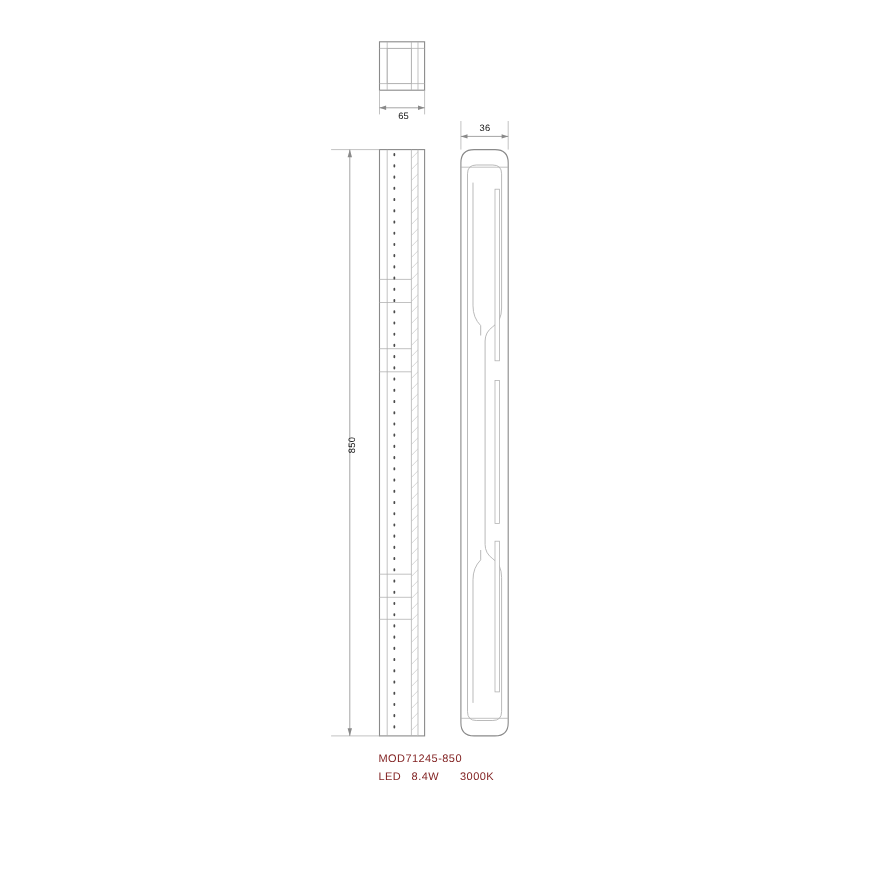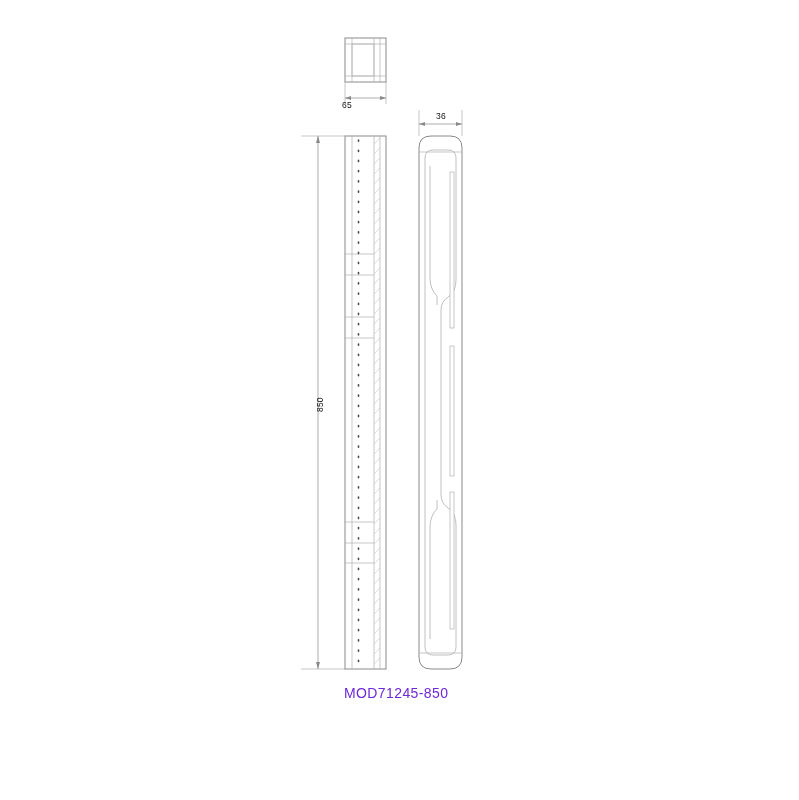--- a/index.html
+++ b/index.html
@@ -23,24 +23,24 @@
     height: 800px;
   }
   .spec-block {
     position: absolute;
     left: 344px;
     top: 683px;
     width: 330px;
     line-height: 1.55;
   }
   .spec-line {
-    font-size: 14px;
+    font-size: 10px;
     letter-spacing: 0.4px;
     white-space: pre;
-    color: #6d28d9;
+    color: #7f1d1d;
   }
   .dim-label {
     position: absolute;
     font-size: 8.5px;
     color: #111111;
     letter-spacing: 0.2px;
   }
   .dim-label.vertical {
     transform: rotate(-90deg);
     transform-origin: left top;
@@ -205,21 +205,22 @@
   <g>
     <line x1="419" y1="110" x2="419" y2="136" stroke="#b0b0b0" stroke-width="0.7"></line>
     <line x1="462" y1="110" x2="462" y2="136" stroke="#b0b0b0" stroke-width="0.7"></line>
     <line x1="419" y1="124" x2="462" y2="124" stroke="#8a8a8a" stroke-width="0.7"></line>
     <path d="M419 124 L425 122 L425 126 Z" fill="#8a8a8a"></path>
     <path d="M462 124 L456 122 L456 126 Z" fill="#8a8a8a"></path>
   </g>
 
 </svg>
 
-<div class="dim-label" style="left:342px; top:100px;">65</div>
+<div class="dim-label" style="left:362px; top:100px;">65</div>
 
 <div class="dim-label" style="left:436px; top:111px;">36</div>
 
 <div class="dim-label vertical" style="left:315px; top:412px;">850</div>
 
 <div class="spec-block">
   <div class="spec-line">MOD71245-850</div>
+  <div class="spec-line">LED   8.4W      3000K</div>
 </div>
 
 </body></html>

